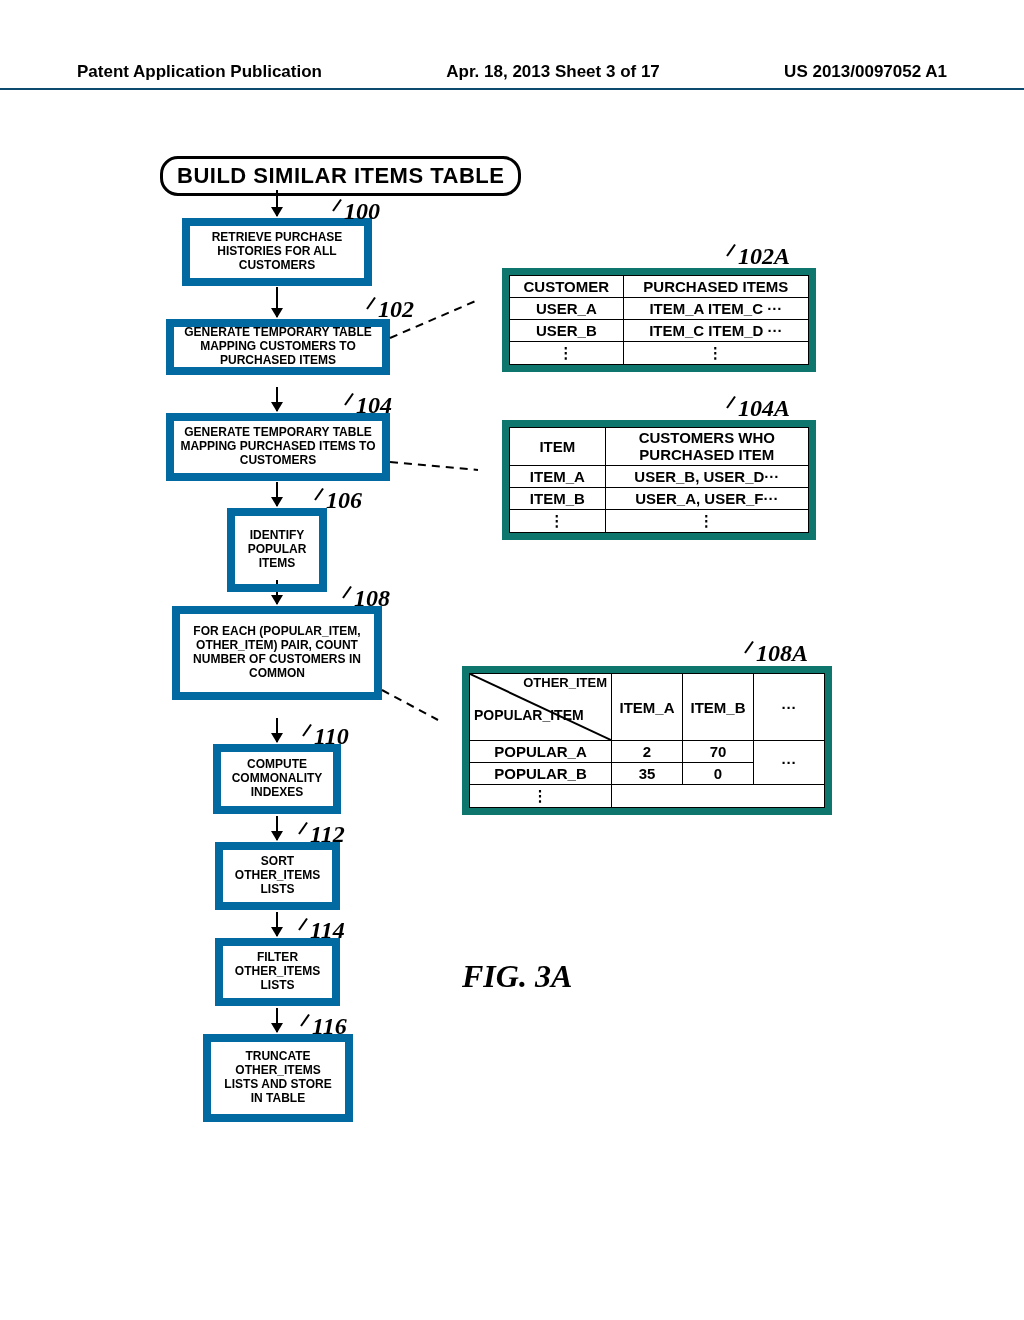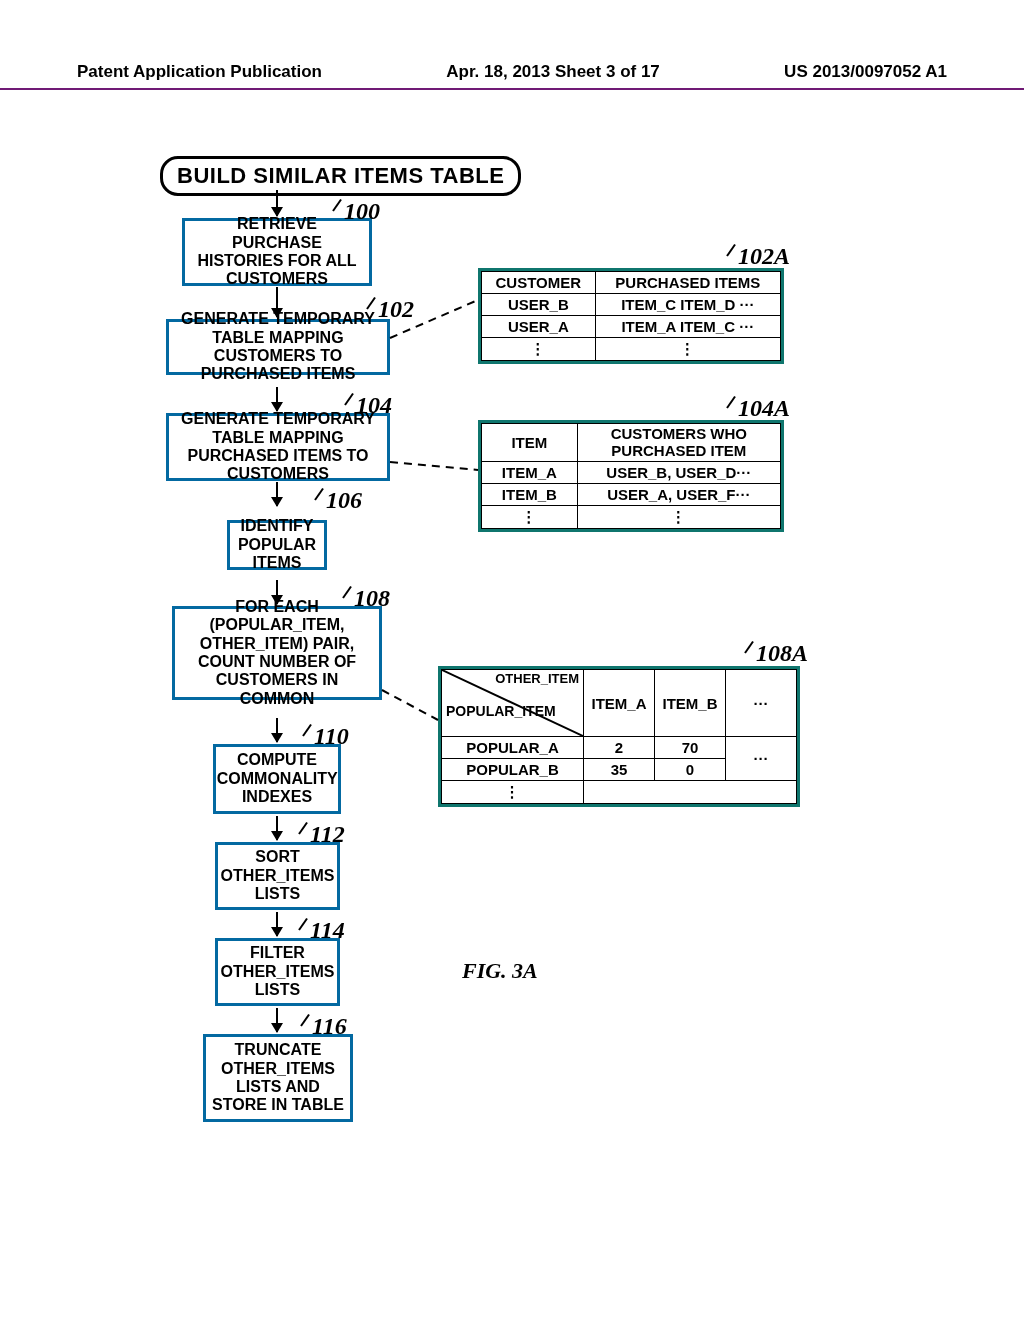--- a/index.html
+++ b/index.html
@@ -14,21 +14,21 @@
   .page {
     position: relative;
     width: 1024px;
     height: 1320px;
   }
   .header {
     position: absolute;
     top: 62px;
     left: 0;
     width: 1024px;
-    border-bottom: 2px solid #701a75;
+    border-bottom: 2px solid #0c4a6e;
     padding-bottom: 6px;
   }
   .header-row {
     width: 870px;
     margin: 0 auto;
     font-size: 17px;
     font-weight: bold;
     display: flex;
     justify-content: space-between;
   }
@@ -39,23 +39,23 @@
     border: 3px solid #000000;
     border-radius: 18px;
     padding: 4px 14px;
     font-weight: bold;
     font-size: 22px;
     text-align: center;
     letter-spacing: 0.5px;
   }
   .flow-box {
     position: absolute;
-    border: 3px solid #0369a1;
-    font-weight: bold;
-    font-size: 16px;
+    border: 8px solid #0369a1;
+    font-weight: bold;
+    font-size: 12px;
     text-align: center;
     display: flex;
     align-items: center;
     justify-content: center;
     padding: 4px 6px;
     box-sizing: border-box;
     line-height: 1.15;
   }
   .ref {
     position: absolute;
@@ -82,42 +82,43 @@
   .tick {
     position: absolute;
     width: 14px;
     height: 2px;
     background: #000;
     transform: rotate(-55deg);
     transform-origin: left center;
   }
   .dtable {
     position: absolute;
-    border: 3px solid #0f766e;
+    border: 7px solid #0f766e;
     font-weight: bold;
     font-size: 15px;
+    margin-left: 24px;
   }
   .dtable .thcell, .dtable .tdcell {
     border: 1px solid #000;
     padding: 2px 6px;
     text-align: center;
   }
   .dtable table {
     border-collapse: collapse;
   }
   .vdots {
     font-weight: bold;
     letter-spacing: 1px;
   }
   .fig-label {
     position: absolute;
     font-family: "Times New Roman", serif;
     font-style: italic;
     font-weight: bold;
-    font-size: 22px;
+    font-size: 32px;
   }
   svg.overlay {
     position: absolute;
     left: 0; top: 0;
     width: 1024px; height: 1320px;
     pointer-events: none;
   }
 </style>
 </head>
 <body>
@@ -155,21 +156,21 @@
   </div>
   <div class="ref" style="left:378px; top:296px;">102</div>
   <div class="tick" style="left:367px; top:308px;"></div>
 
   <div class="flow-box" style="left:166px; top:413px; width:224px; height:68px;">
     <span>GENERATE TEMPORARY TABLE MAPPING PURCHASED ITEMS TO CUSTOMERS</span>
   </div>
   <div class="ref" style="left:356px; top:392px;">104</div>
   <div class="tick" style="left:345px; top:404px;"></div>
 
-  <div class="flow-box" style="left:227px; top:508px; width:100px; height:50px;margin-top:12px;">
+  <div class="flow-box" style="left:227px; top:508px; width:100px; height:84px;">
     <span>IDENTIFY POPULAR ITEMS</span>
   </div>
   <div class="ref" style="left:326px; top:487px;">106</div>
   <div class="tick" style="left:315px; top:499px;"></div>
 
   <div class="flow-box" style="left:172px; top:606px; width:210px; height:94px;">
     <span>FOR EACH (POPULAR_ITEM, OTHER_ITEM) PAIR, COUNT NUMBER OF CUSTOMERS IN COMMON</span>
   </div>
   <div class="ref" style="left:354px; top:585px;">108</div>
   <div class="tick" style="left:343px; top:597px;"></div>
@@ -201,26 +202,26 @@
   <div class="ref" style="left:738px; top:243px;">102A</div>
   <div class="tick" style="left:727px; top:255px;"></div>
   <div class="dtable" style="left:478px; top:268px; width:300px;">
     <table style="width:100%;">
       <tbody>
           <tr>
         <td class="thcell" style="width:38%;">CUSTOMER</td>
         <td class="thcell">PURCHASED ITEMS</td>
       </tr>
       <tr>
+        <td class="tdcell">USER_A</td>
+        <td class="tdcell">ITEM_A ITEM_C ···</td>
+      </tr>
+      <tr>
         <td class="tdcell">USER_B</td>
         <td class="tdcell">ITEM_C ITEM_D ···</td>
-      </tr>
-      <tr>
-        <td class="tdcell">USER_A</td>
-        <td class="tdcell">ITEM_A ITEM_C ···</td>
       </tr>
       <tr>
         <td class="tdcell vdots" style="border-top:none;">⋮</td>
         <td class="tdcell vdots" style="border-top:none;">⋮</td>
       </tr>
     </tbody>
       </table>
   </div>
 
   <div class="ref" style="left:738px; top:395px;">104A</div>

